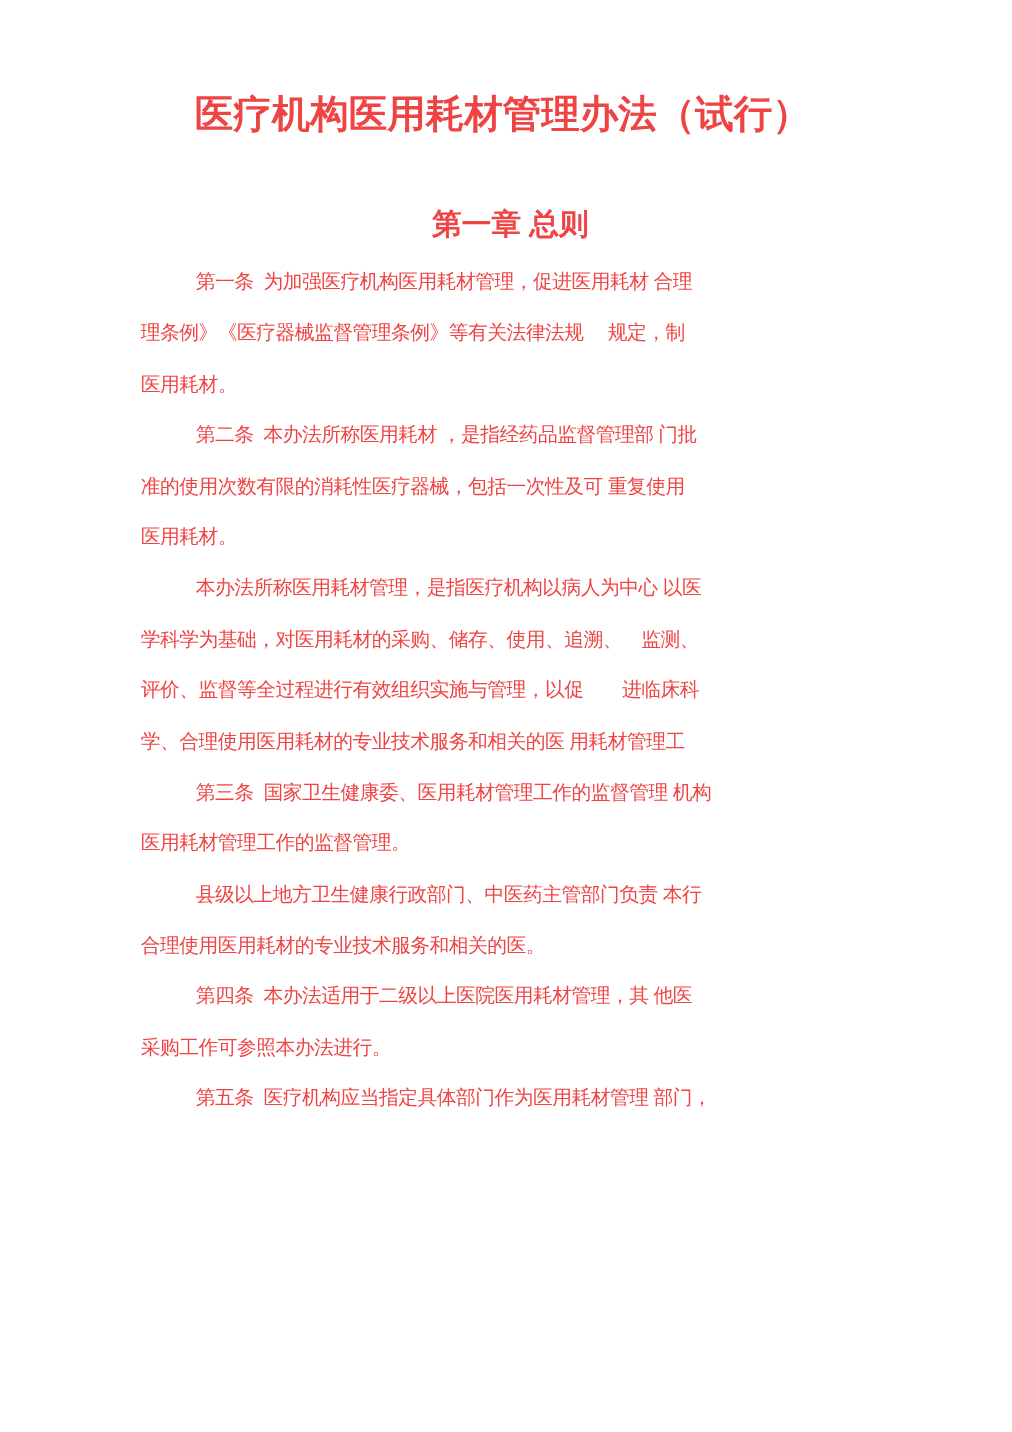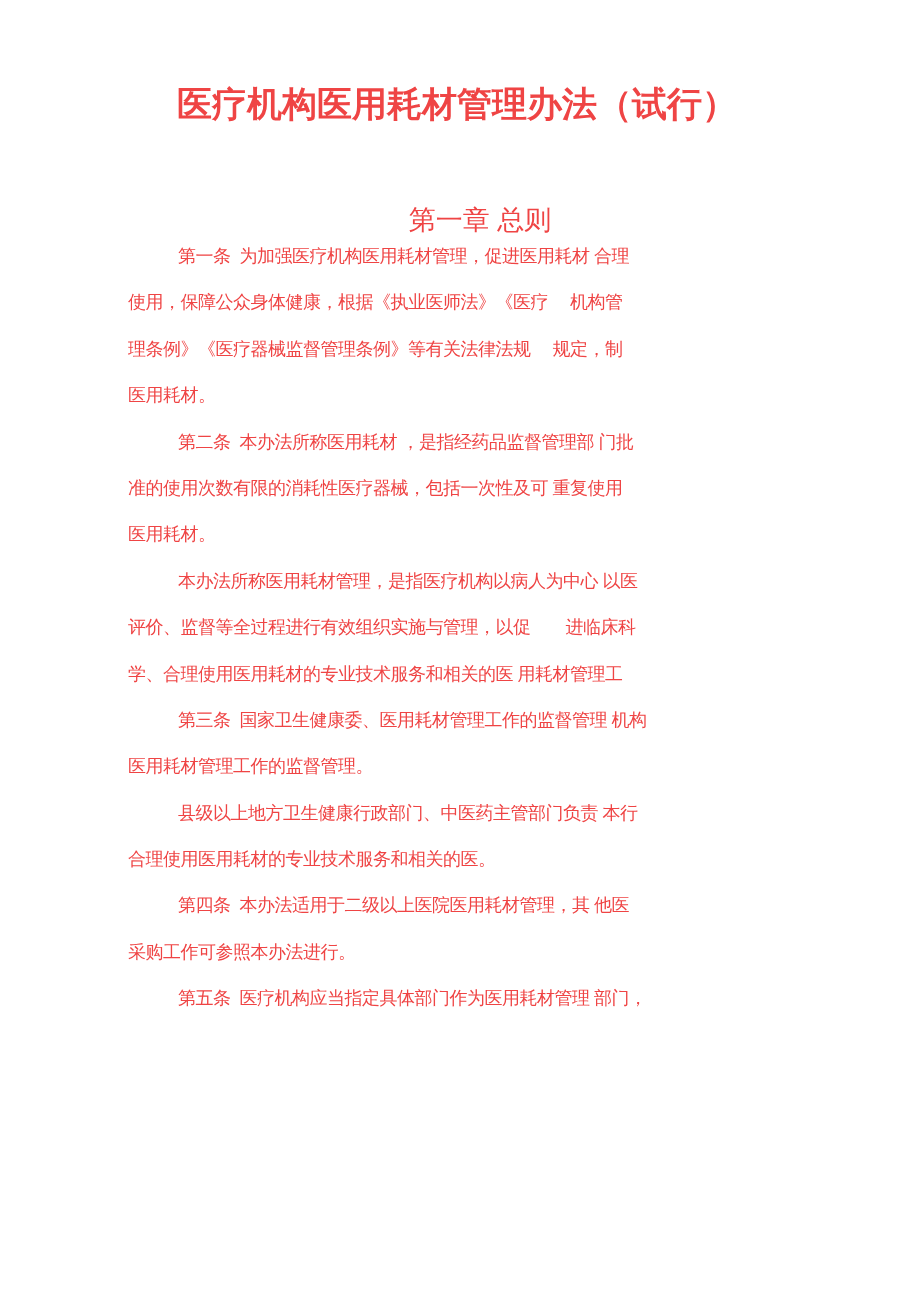--- a/index.html
+++ b/index.html
@@ -25,24 +25,24 @@
     line-height: 40px;
     font-weight: bold;
     white-space: pre;
     letter-spacing: 0;
   }
   .chapter-heading {
     position: absolute;
     left: 128px;
     top: 188px;
     width: 672px;
-    margin: 16px;
+    margin: 0;
     font-size: 27px;
     line-height: 32px;
-    font-weight: normal;
+    font-weight: bold;
     text-align: center;
     white-space: pre;
   }
   .doc-body {
     position: absolute;
     left: 128px;
     top: 233px;
     width: 700px;
   }
   .text-line {
@@ -57,27 +57,27 @@
   }
 </style>
 </head>
 <body>
 
 <div class="page">
   <h1 class="doc-title">医疗机构医用耗材管理办法（试行）</h1>
   <h2 class="chapter-heading">第一章 总则</h2>
   <div class="doc-body">
       <div class="text-line indent">第一条  为加强医疗机构医用耗材管理，促进医用耗材 合理</div>
-      <div class="text-line">使用，保障公众身体健康，根据《执业医师法》《医疗　 机构管</div>
       <div class="text-line">理条例》《医疗器械监督管理条例》等有关法律法规　 规定，制</div>
       <div class="text-line">医用耗材。</div>
       <div class="text-line indent">第二条  本办法所称医用耗材 ，是指经药品监督管理部 门批</div>
       <div class="text-line">准的使用次数有限的消耗性医疗器械，包括一次性及可 重复使用</div>
       <div class="text-line">医用耗材。</div>
       <div class="text-line indent">本办法所称医用耗材管理，是指医疗机构以病人为中心 以医</div>
+      <div class="text-line">学科学为基础，对医用耗材的采购、储存、使用、追溯、　监测、</div>
       <div class="text-line">评价、监督等全过程进行有效组织实施与管理，以促　　进临床科</div>
       <div class="text-line">学、合理使用医用耗材的专业技术服务和相关的医 用耗材管理工</div>
       <div class="text-line indent">第三条  国家卫生健康委、医用耗材管理工作的监督管理 机构</div>
       <div class="text-line">医用耗材管理工作的监督管理。</div>
       <div class="text-line indent">县级以上地方卫生健康行政部门、中医药主管部门负责 本行</div>
       <div class="text-line">合理使用医用耗材的专业技术服务和相关的医。</div>
       <div class="text-line indent">第四条  本办法适用于二级以上医院医用耗材管理，其 他医</div>
       <div class="text-line">采购工作可参照本办法进行。</div>
       <div class="text-line indent">第五条  医疗机构应当指定具体部门作为医用耗材管理 部门，</div>
     </div>

